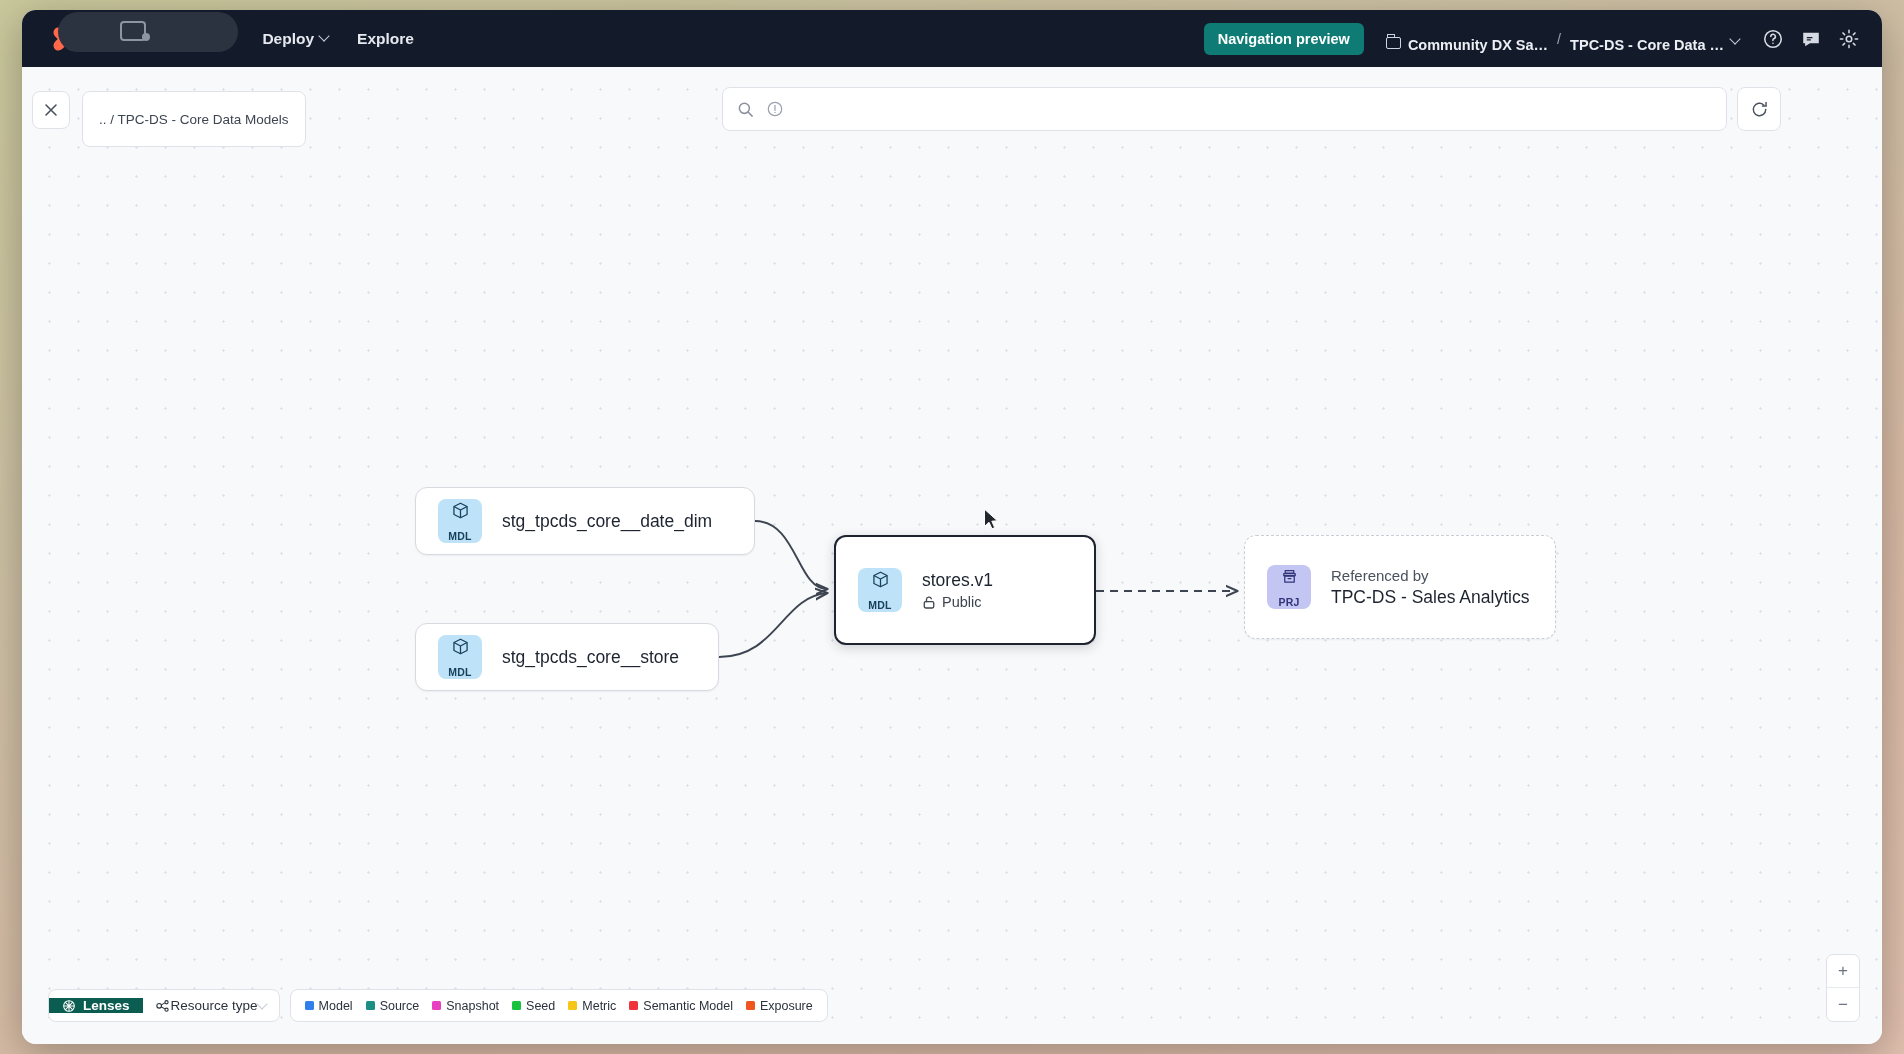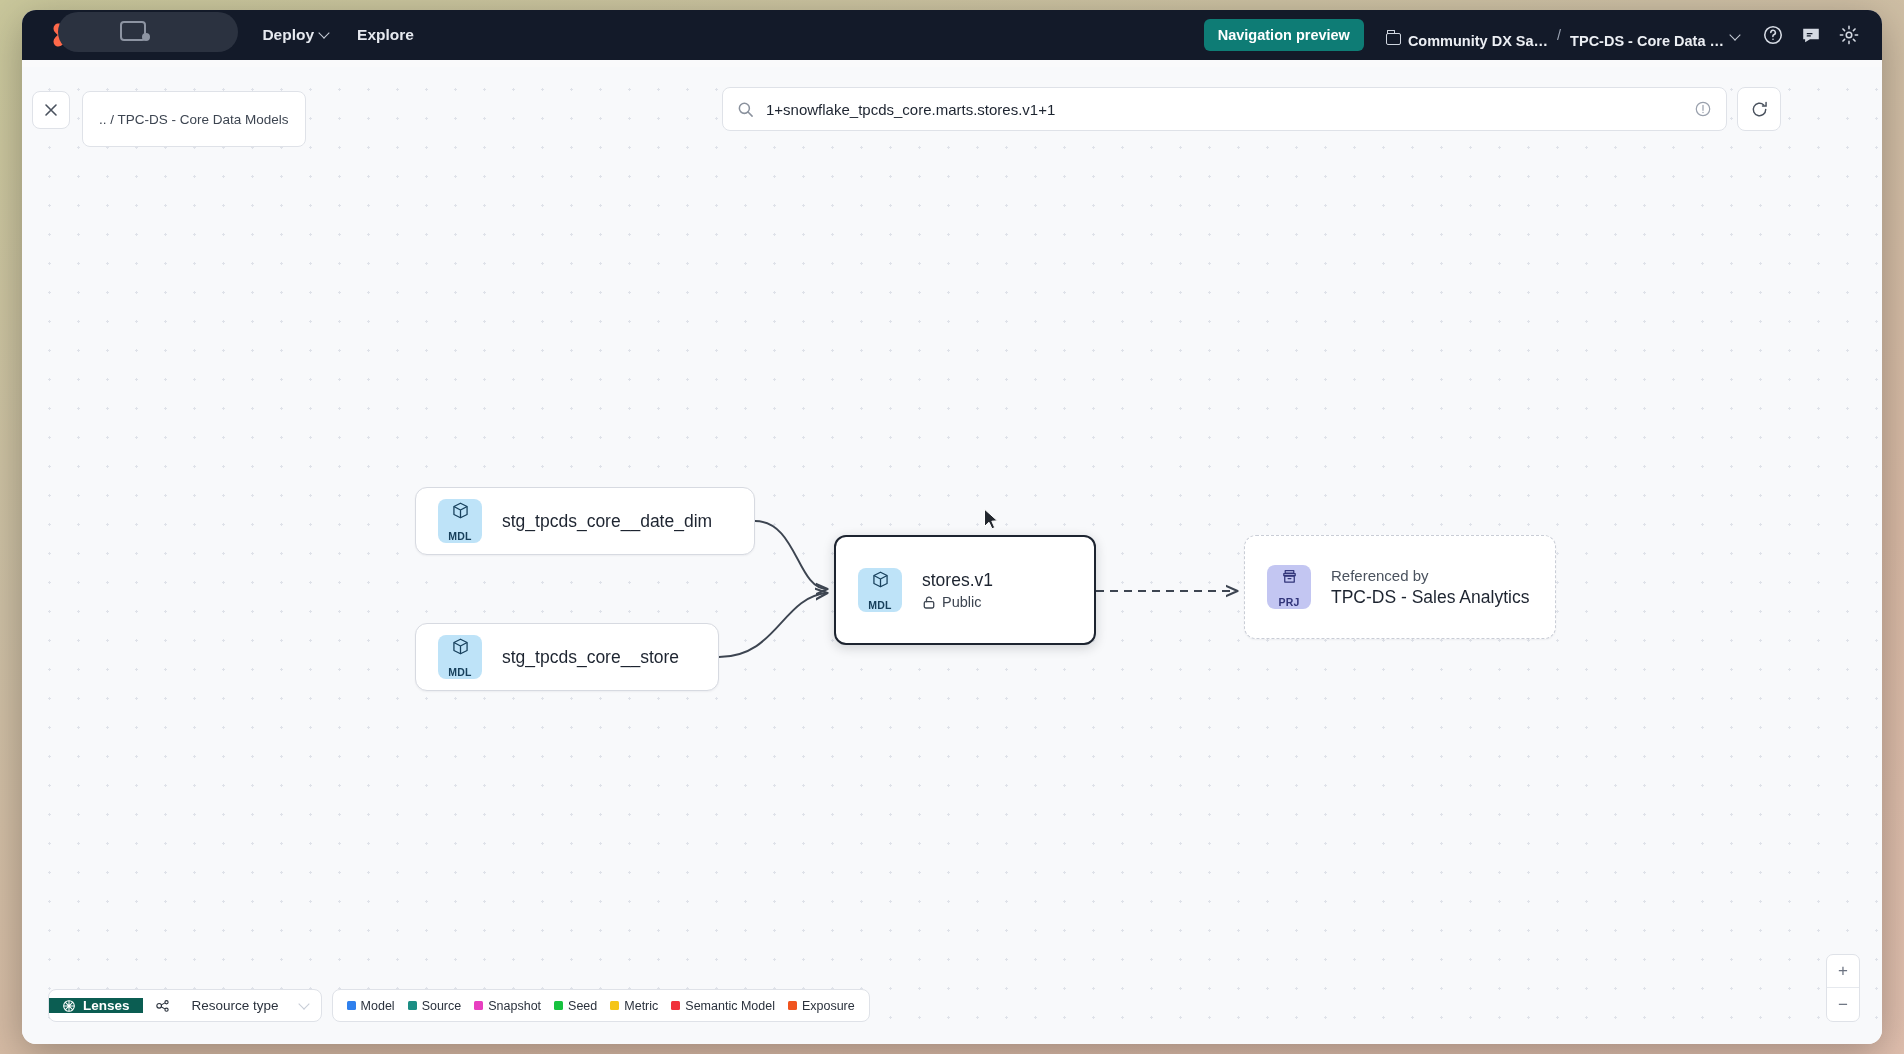--- a/index.html
+++ b/index.html
@@ -39,21 +39,21 @@
   }
   #tab-nub .nub-dot {
     position: absolute; left: 84px; top: 21px;
     width: 8px; height: 8px; border-radius: 50%;
     background: #8d94a2;
   }
 
   
   #topbar {
     position: relative;
-    height: 50px;
+    height: 57px;
     background: #131A29;
     display: flex; align-items: center;
     padding: 0 22px 0 28px;
     z-index: 30;
   }
   .brand { display: flex; align-items: center; gap: 8px; margin-right: 34px; }
   .brand-mark { width: 30px; height: 30px; display: block; }
   .brand-word { color: #fff; font-size: 25px; font-weight: 700; letter-spacing: -0.6px; }
   .nav-links { display: flex; align-items: center; gap: 28px; }
   .nav-link {
@@ -189,21 +189,21 @@
     background: #fff; border: 1px solid #dfe2e8; border-radius: 8px;
     overflow: hidden; height: 33px;
   }
   #lenses-btn {
     background: #0B5D52; color: #fff;
     display: flex; align-items: center; gap: 7px;
     padding: 0 13px; font-size: 13.5px; font-weight: 600;
     cursor: pointer;
   }
   #resource-type-btn {
-    display: flex; align-items: center; gap: 21px;
+    display: flex; align-items: center; gap: 0;
     padding: 0 12px; font-size: 13.5px; color: #2b323d;
     cursor: pointer;
   }
   #legend {
     display: flex; align-items: center; gap: 13px;
     background: #fff; border: 1px solid #dfe2e8; border-radius: 8px;
     height: 33px; padding: 0 14px;
   }
   .legend-item { display: flex; align-items: center; gap: 5px; font-size: 12.5px; color: #2b323d; white-space: nowrap; }
   .legend-swatch { width: 9px; height: 9px; border-radius: 1.5px; flex: 0 0 auto; }
@@ -295,21 +295,20 @@
       </svg>
     </div>
 
     <div id="breadcrumb-chip">.. / TPC-DS - Core Data Models</div>
 
     <div id="searchbar">
       <svg width="17" height="17" viewBox="0 0 18 18" fill="none" stroke="#8a919d" stroke-width="1.6">
         <circle cx="7.8" cy="7.8" r="5.3"></circle>
         <path d="M11.7 11.7 16 16" stroke-linecap="round"></path>
       </svg>
-      <input type="text" value="1+snowflake_tpcds_core.marts.stores.v1+1" style="">
       <svg width="18" height="18" viewBox="0 0 22 22" fill="none" stroke="#9aa1ad" stroke-width="1.5">
         <circle cx="11" cy="11" r="8.2"></circle>
         <path d="M11 6.6v6" stroke-linecap="round"></path>
         <circle cx="11" cy="15.3" r=".85" fill="#9aa1ad" stroke="none"></circle>
       </svg>
     </div>
 
     <div id="refresh-btn">
       <svg width="19" height="19" viewBox="0 0 22 22" fill="none" stroke="#4a525e" stroke-width="1.7" stroke-linecap="round">
         <path d="M18.2 11a7.2 7.2 0 1 1-2.3-5.3"></path>

